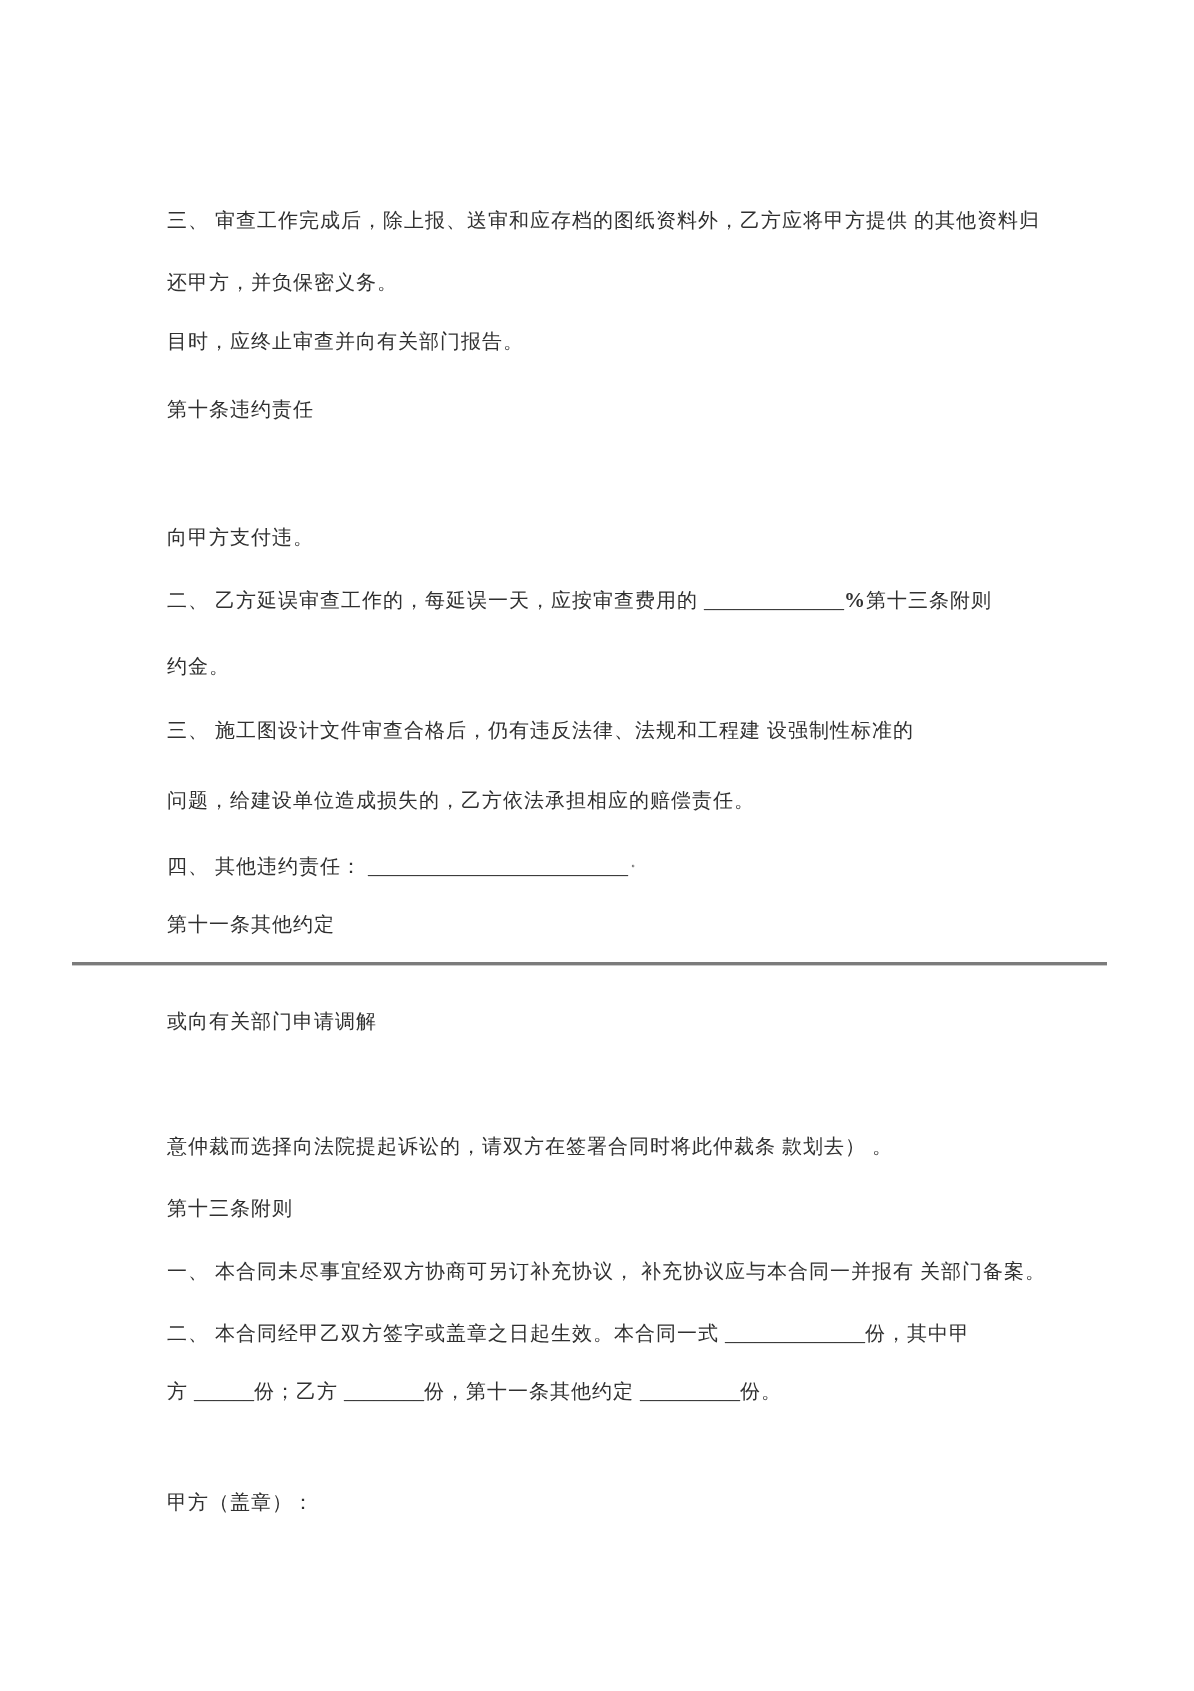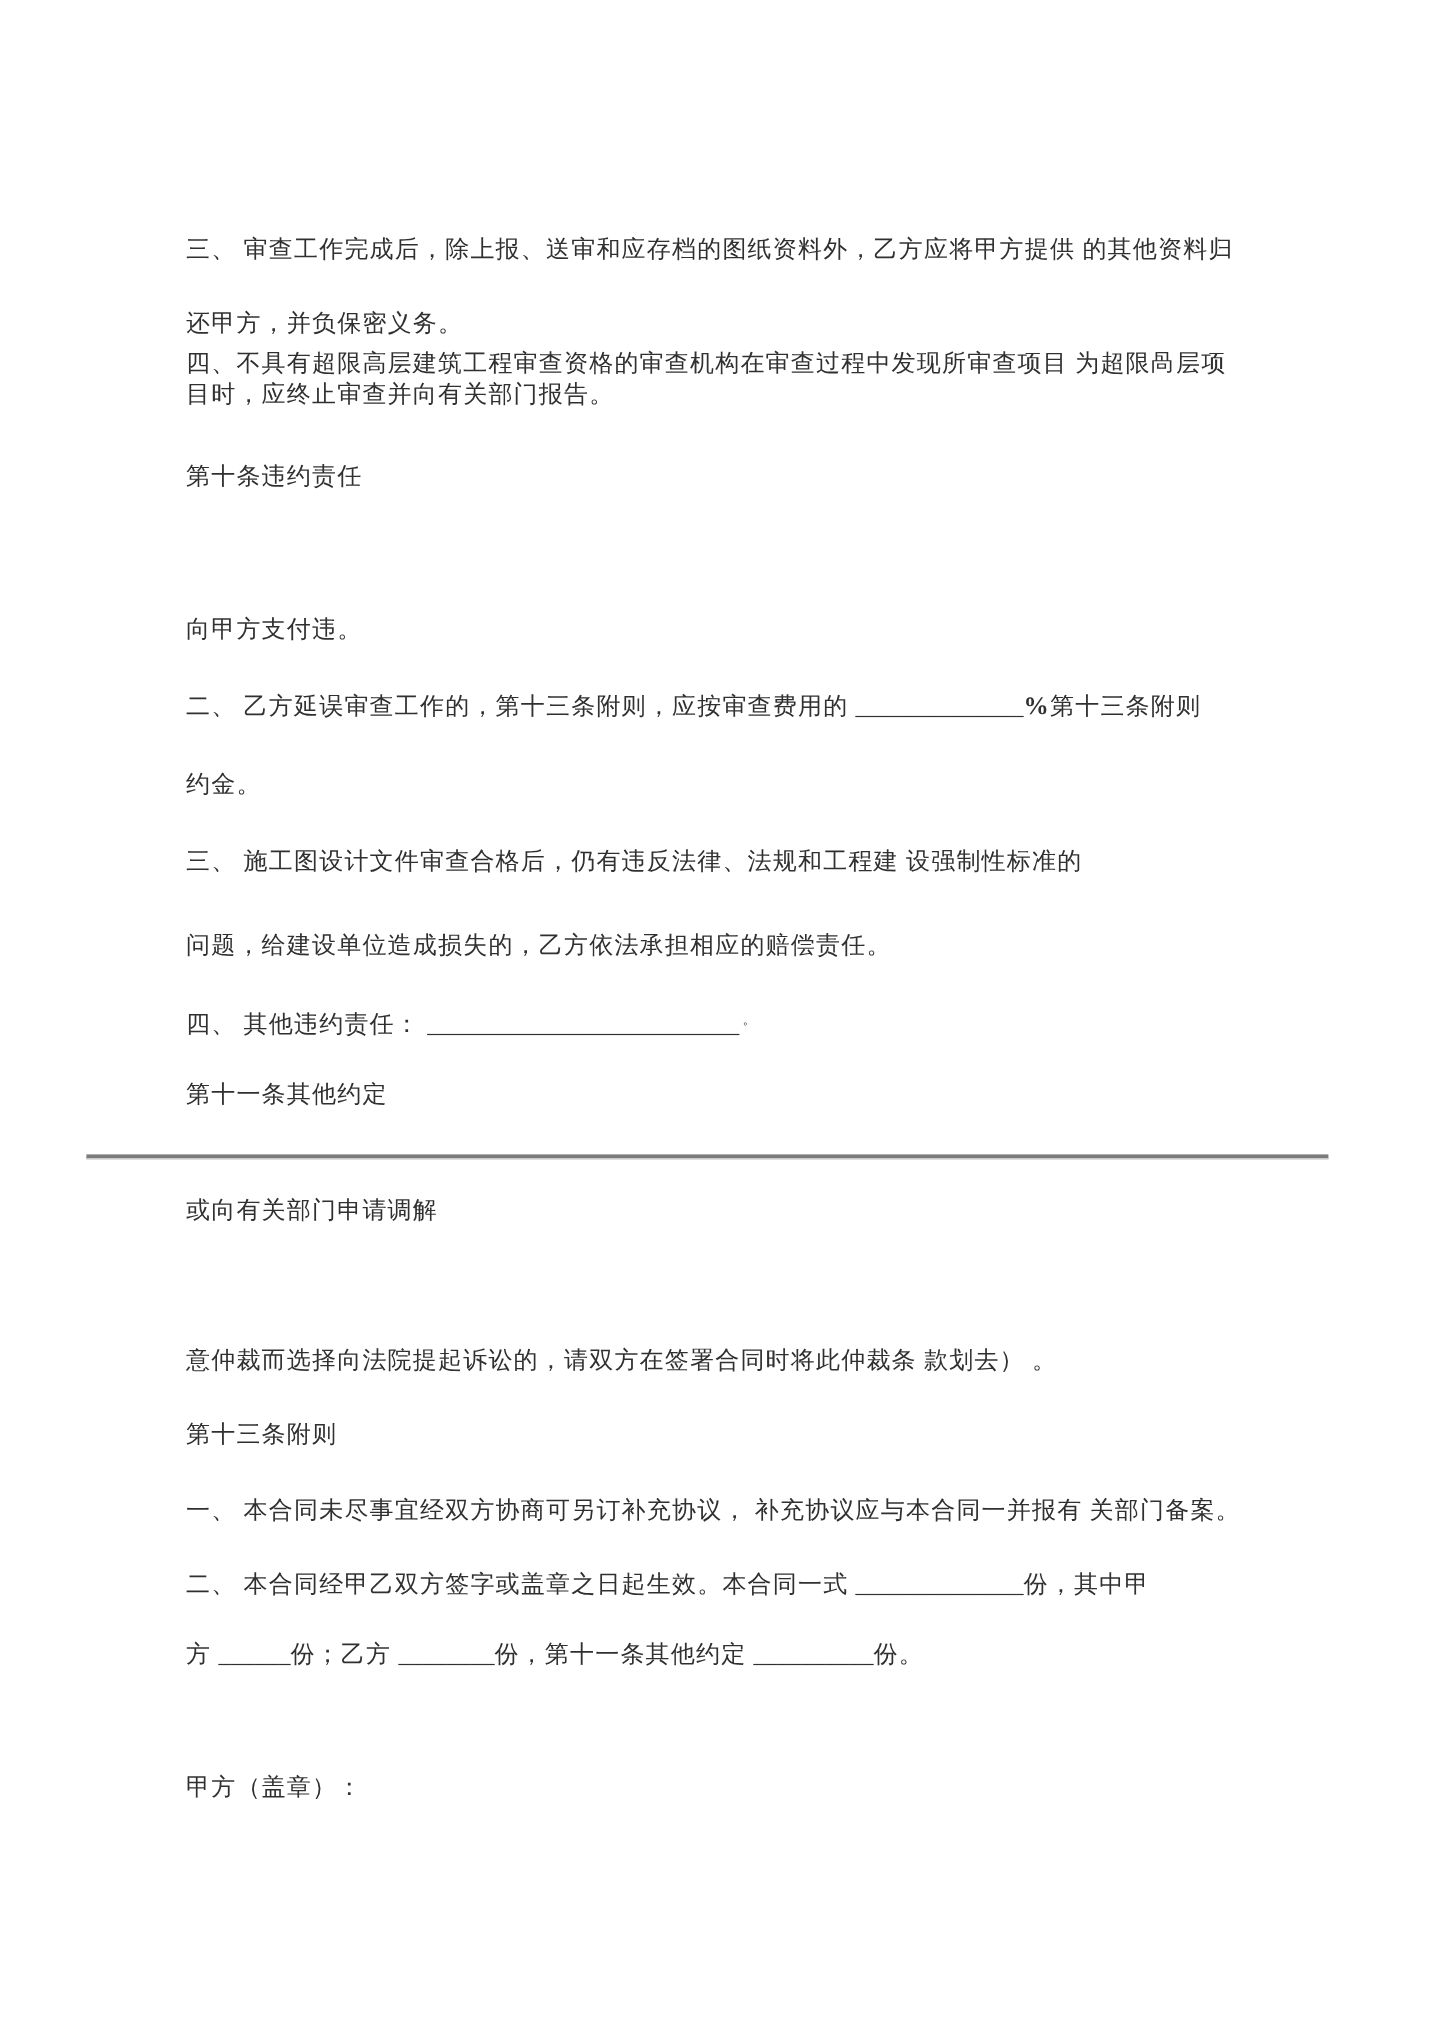--- a/index.html
+++ b/index.html
@@ -8,21 +8,21 @@
     width:1194px;
     height:1691px;
     background:var(--background,#ffffff);
     font-family:"Liberation Serif","DejaVu Serif",serif;
     color:var(--text,#303030);
     overflow:hidden;
   }
   .ln{
     position:absolute;
     left:155px;
-    margin:0;
+    margin:12px;
     font-size:20px;
     line-height:24px;
     letter-spacing:1px;
     white-space:pre;
   }
   .pct{font-weight:bold;font-size:21px;}
   .blank{letter-spacing:0;}
   .sup{font-size:11px;vertical-align:7px;letter-spacing:0;}
   .rule{
     position:absolute;
@@ -34,28 +34,27 @@
     border-bottom:1px solid #c9c9c9;
   }
 </style>
 </head>
 <body>
 
 <div class="page">
 
   <p class="ln" style="top:196px">三、 审查工作完成后，除上报、送审和应存档的图纸资料外，乙方应将甲方提供 的其他资料归</p>
   <p class="ln" style="top:258px">还甲方，并负保密义务。</p>
-  <p class="ln" style="top:291px">四、不具有超限高层建筑工程审查资格的审查机构在审查过程中发现所审查项目 为超限咼层项</p>
   <p class="ln" style="top:317px">目时，应终止审查并向有关部门报告。</p>
 
   <p class="ln" style="top:385px">第十条违约责任</p>
 
   <p class="ln" style="top:513px">向甲方支付违。</p>
 
-  <p class="ln" style="top:576px"><span>二、 乙方延误审查工作的，第十三条附则，应按审查费用的 </span><span class="blank">______________</span><span class="pct">%</span><span>第十三条附则</span></p>
+  <p class="ln" style="top:576px"><span>二、 乙方延误审查工作的，每延误一天，应按审查费用的 </span><span class="blank">______________</span><span class="pct">%</span><span>第十三条附则</span></p>
   <p class="ln" style="top:642px">约金。</p>
 
   <p class="ln" style="top:706px">三、 施工图设计文件审查合格后，仍有违反法律、法规和工程建 设强制性标准的</p>
   <p class="ln" style="top:776px">问题，给建设单位造成损失的，乙方依法承担相应的赔偿责任。</p>
 
   <p class="ln" style="top:838px"><span>四、 其他违约责任： </span><span class="blank">__________________________</span><span class="sup"> 。</span></p>
 
   <p class="ln" style="top:900px">第十一条其他约定</p>
 
   <div class="rule"></div>

